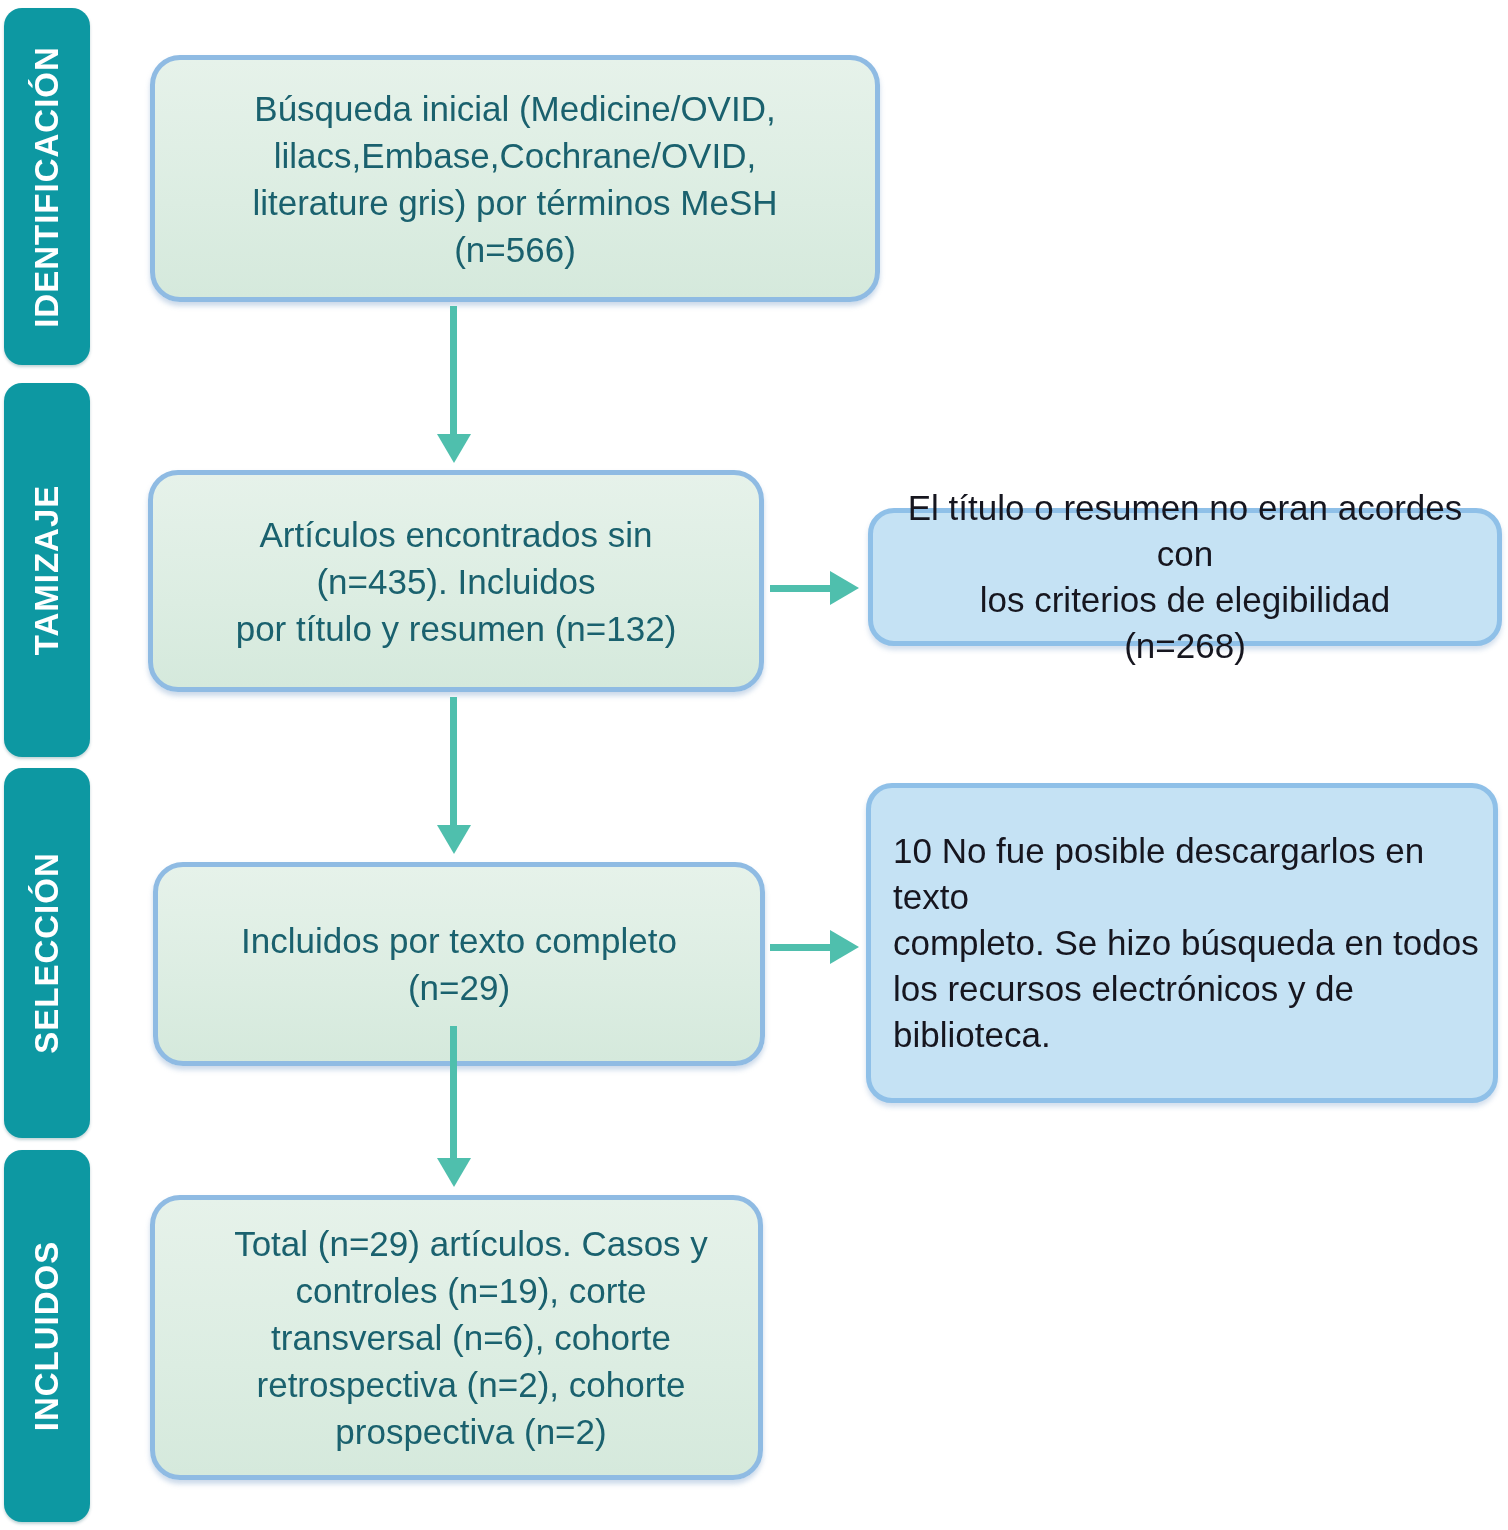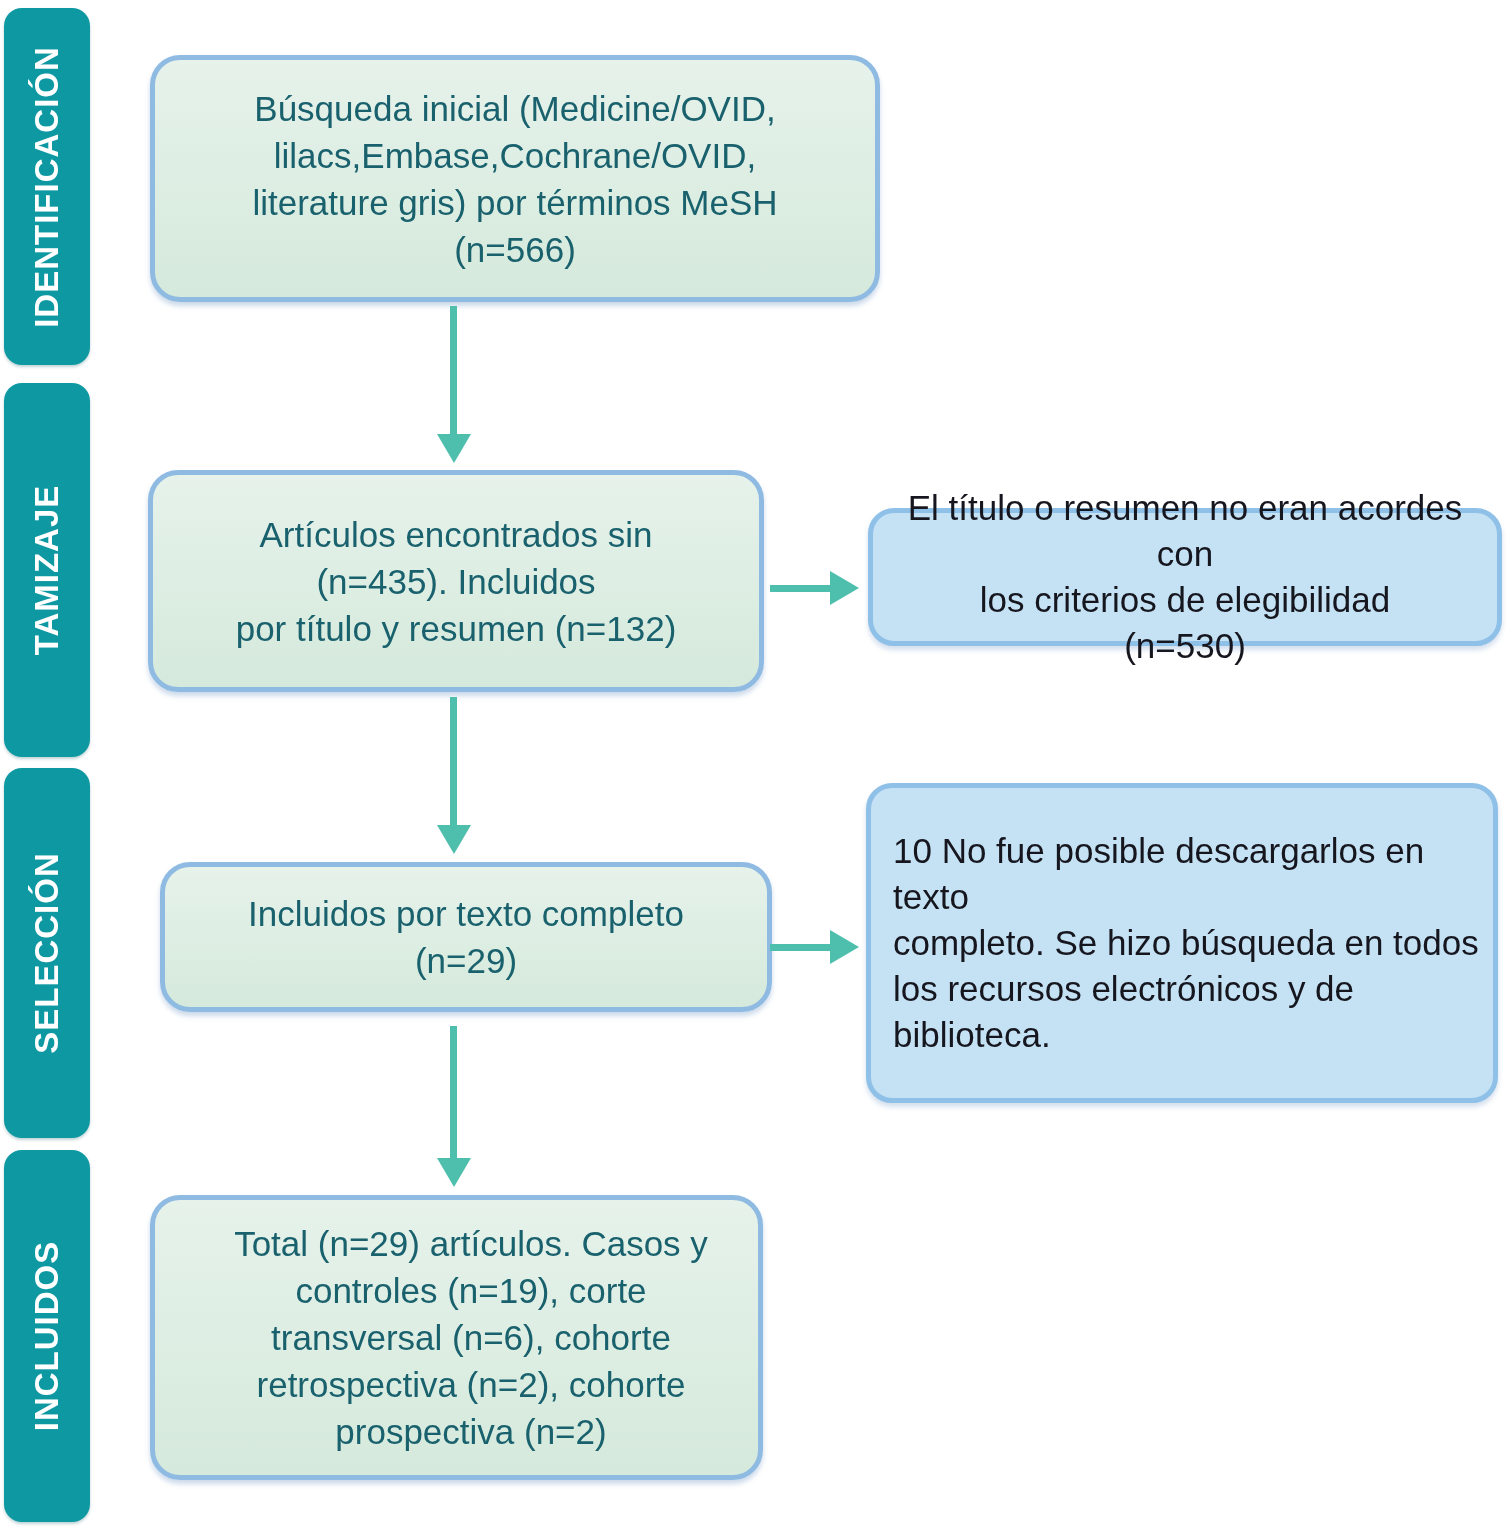--- a/index.html
+++ b/index.html
@@ -138,37 +138,37 @@
 literature gris) por términos MeSH
 (n=566)</div>
   </div>
 
   <div class="main-box" style="left:148px; top:470px; width:616px; height:222px;">
     <div class="box-text">Artículos encontrados sin
 (n=435). Incluidos
 por título y resumen (n=132)</div>
   </div>
 
-  <div class="main-box" style="left:160px; top:862px; width:612px; height:150px;">
+  <div class="main-box" style="left:153px; top:862px; width:612px; height:204px;">
     <div class="box-text">Incluidos por texto completo
 (n=29)</div>
   </div>
 
   <div class="main-box" style="left:150px; top:1195px; width:613px; height:285px;padding-left:29px;">
     <div class="box-text">Total (n=29) artículos. Casos y
 controles (n=19), corte
 transversal (n=6), cohorte
 retrospectiva (n=2), cohorte
 prospectiva (n=2)</div>
   </div>
 
   <div class="side-box centered" style="left:868px; top:508px; width:634px; height:138px;">
     <div class="box-text">El título o resumen no eran acordes con
 los criterios de elegibilidad
-(n=530)</div>
+(n=268)</div>
   </div>
 
   <div class="side-box left-aligned" style="left:866px; top:783px; width:632px; height:320px;">
     <div class="box-text para-2">10 No fue posible descargarlos en texto
 completo. Se hizo búsqueda en todos
 los recursos electrónicos y de biblioteca.</div>
   </div>
 
   <div>
     <div class="varrow-line" style="left:450px; top:306px; height:130px;"></div>

